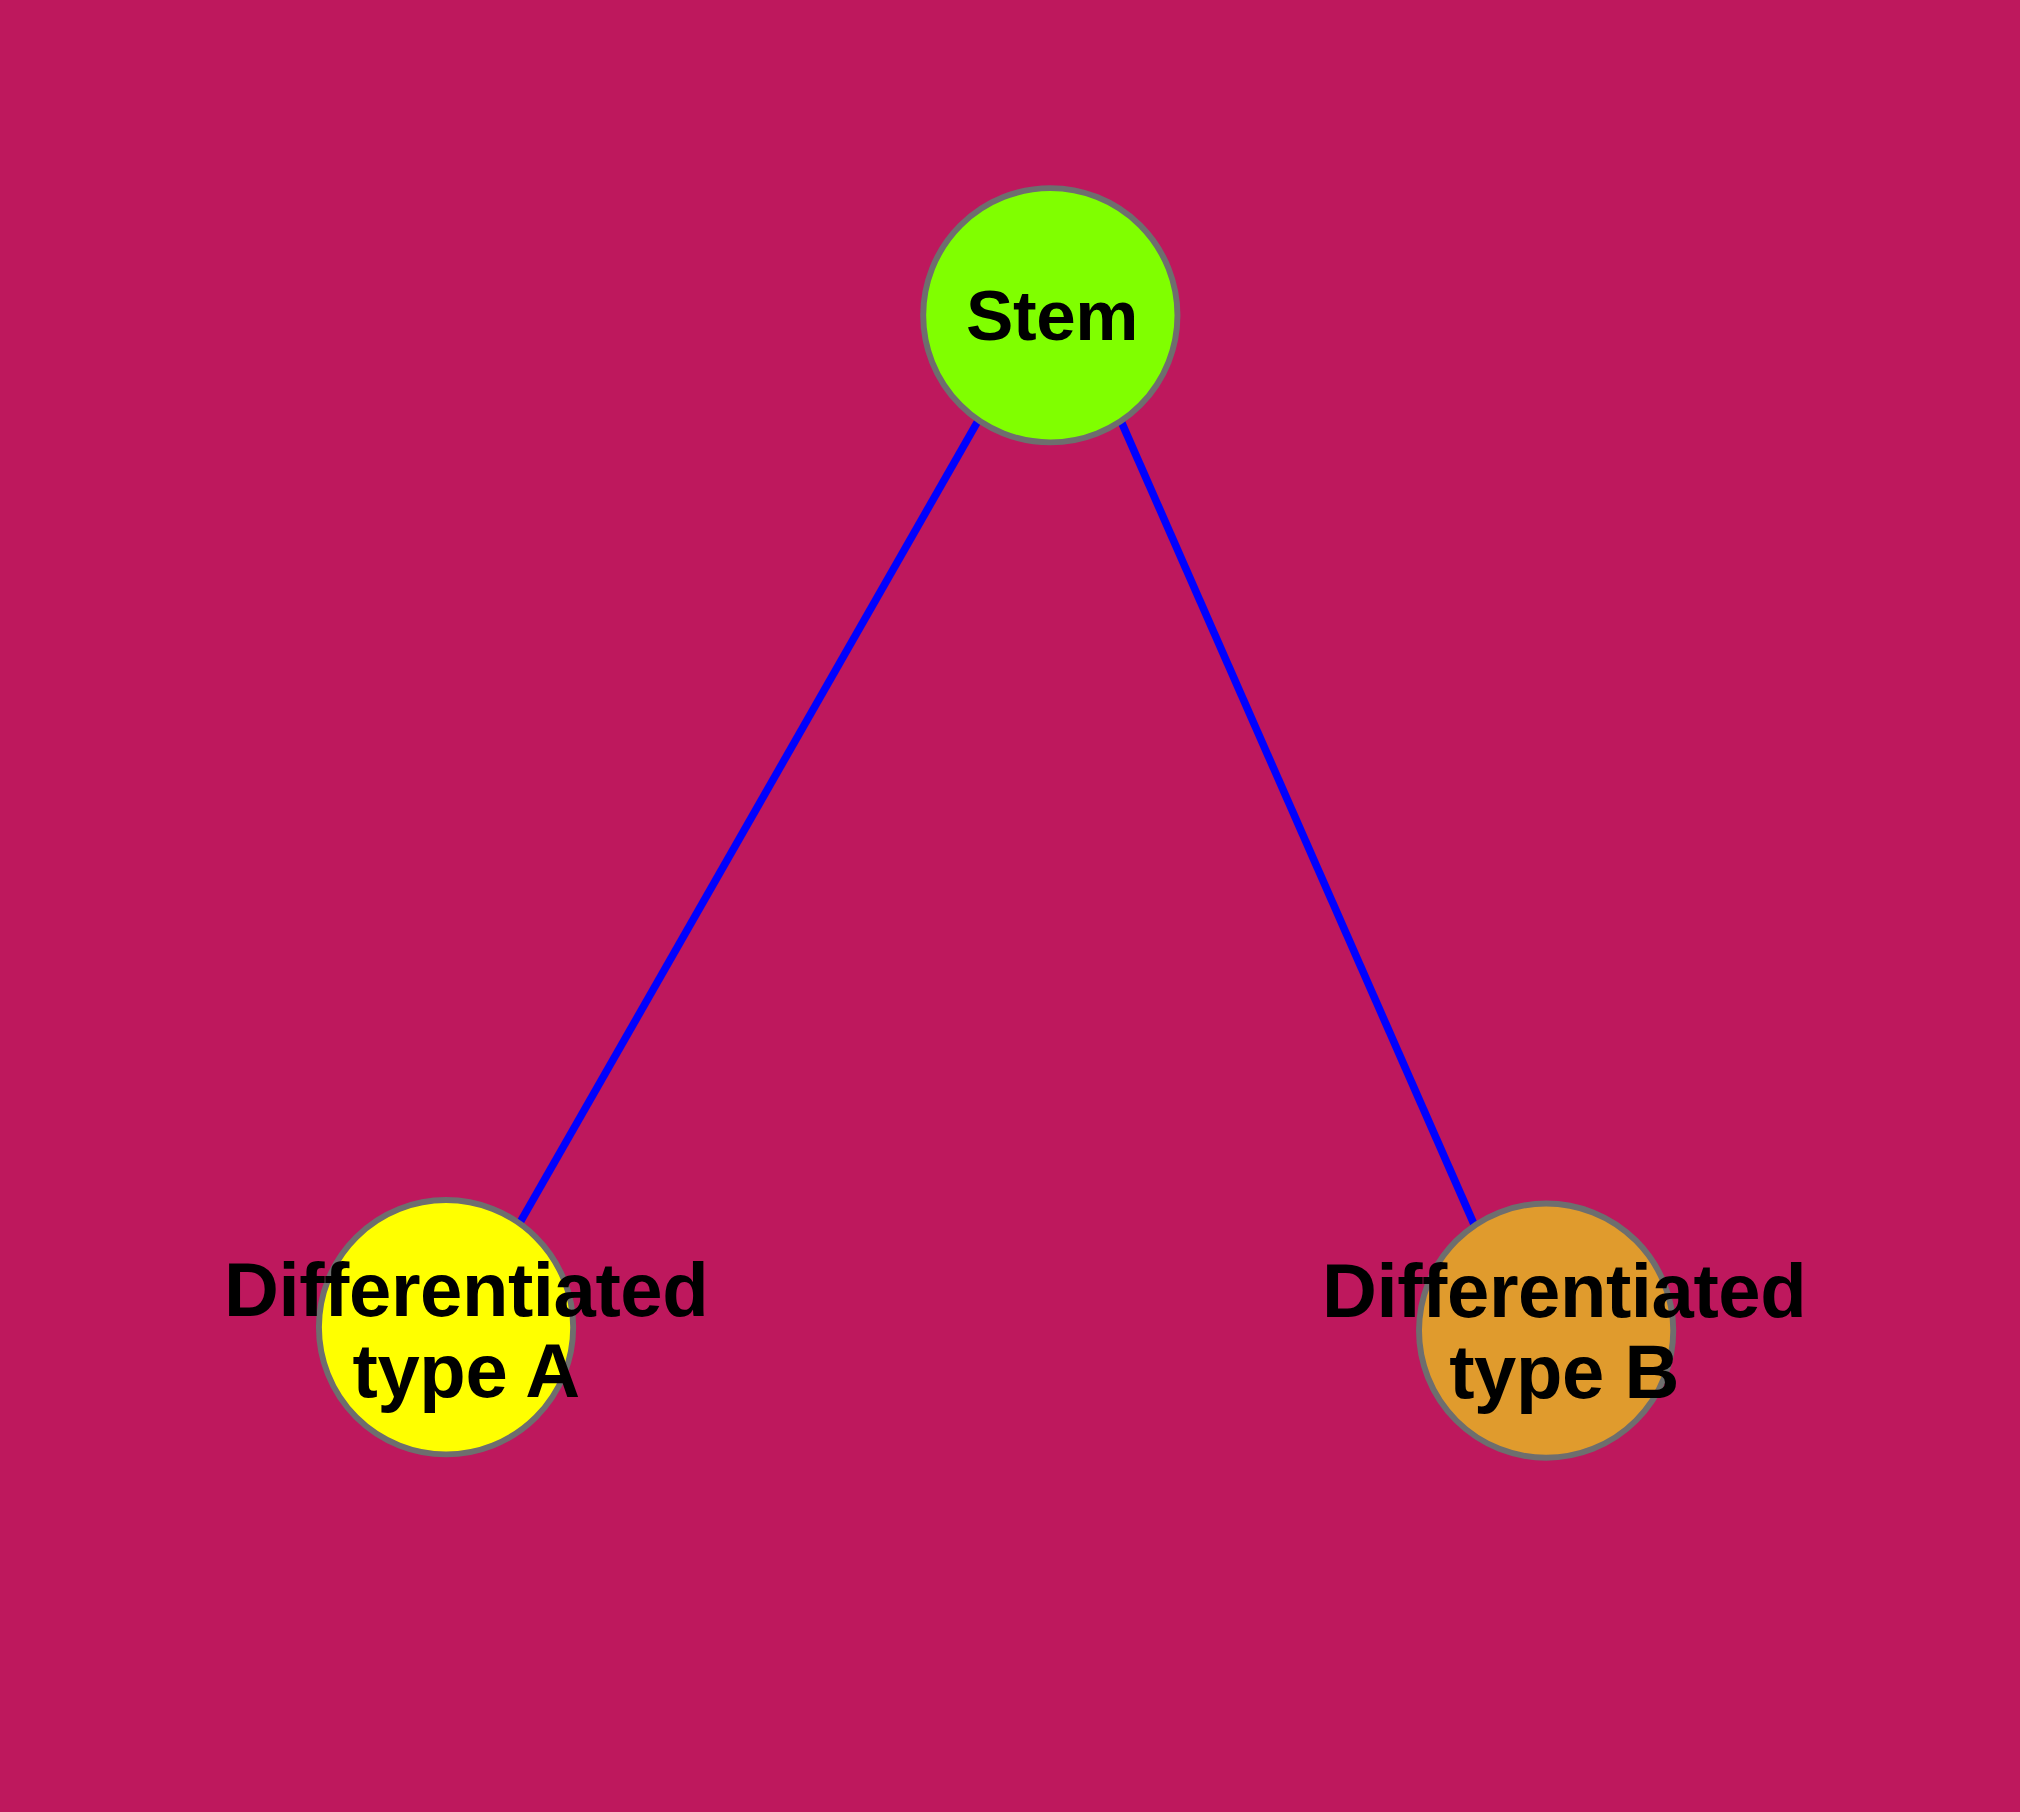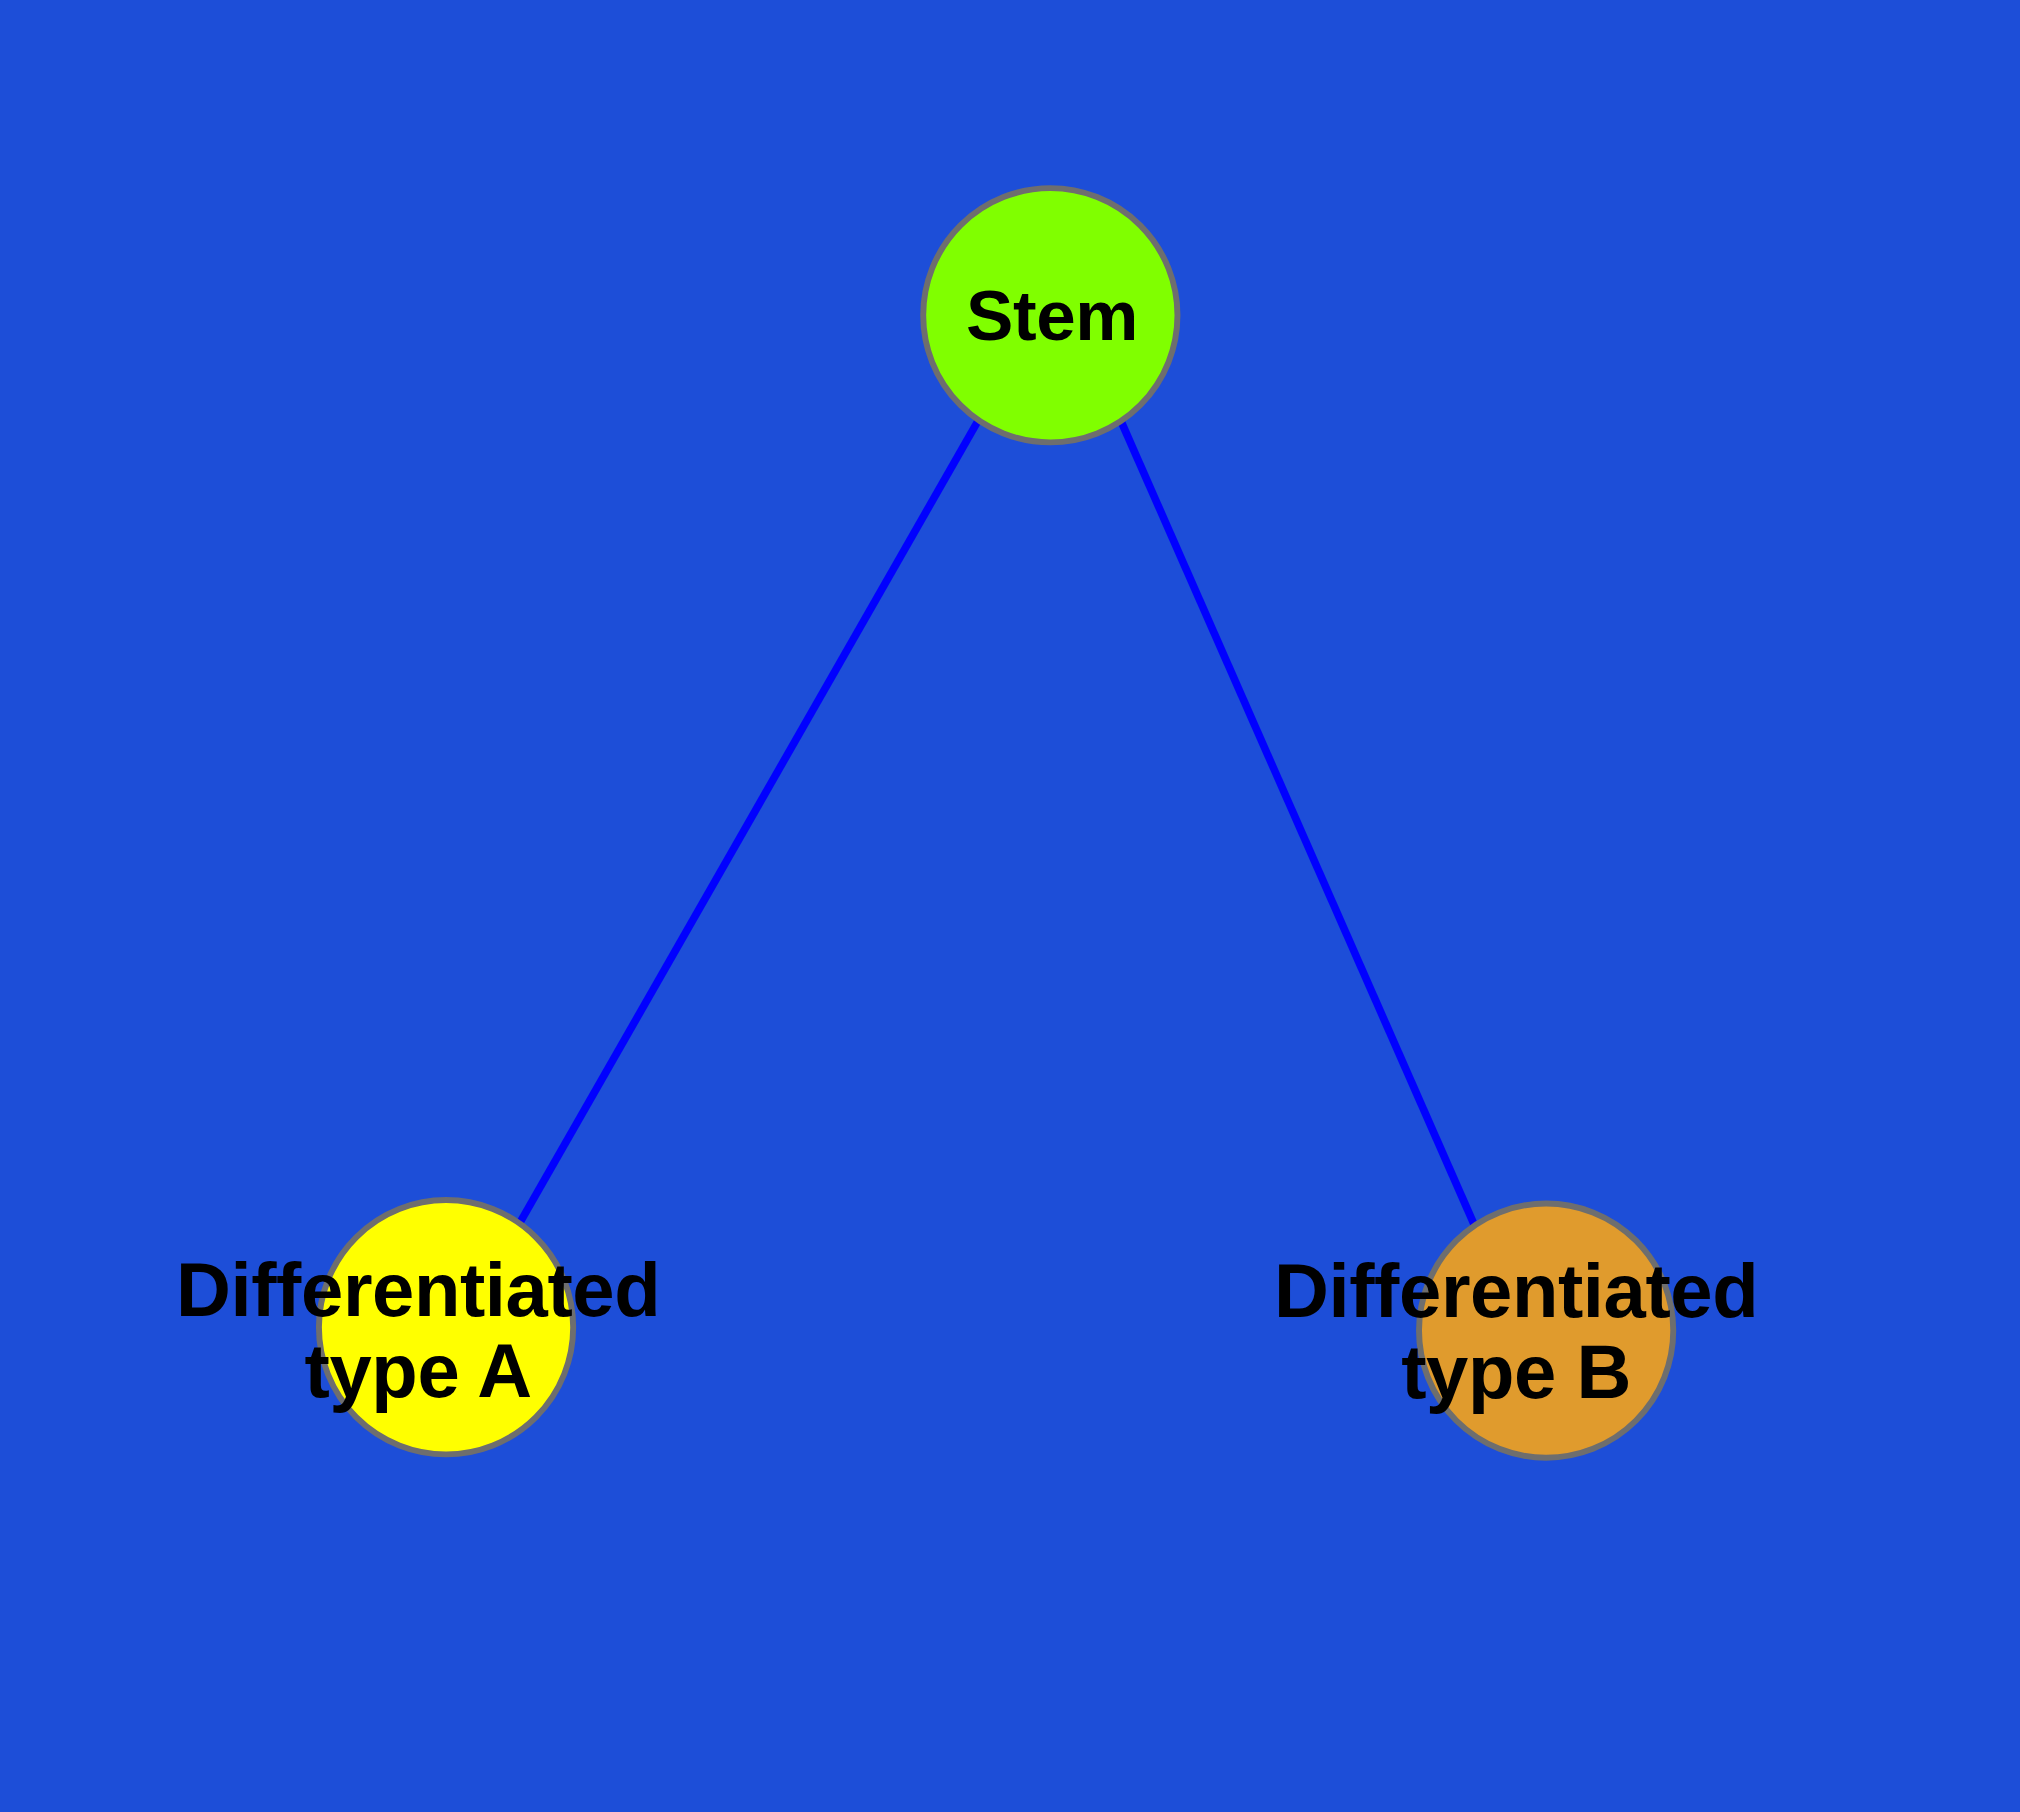--- a/index.html
+++ b/index.html
@@ -40,26 +40,27 @@
     line-height: 1.06;
     white-space: pre;
     letter-spacing: -0.4px;
     pointer-events: none;
   }
   .node-label.root {
     font-size: 71px;
   }
   .node-label.leaf {
     font-size: 76px;
+    margin-left: 48px;
   }
 </style>
 </head>
 <body style="background: rgb(204, 204, 250);">
 
-<div id="canvas" style="background: #1d4ed8;">
+<div id="canvas" style="background: #be185d;">
 
   <svg id="graph-svg" viewBox="0 0 2384 2138">
     <g>
       <line class="edge-line" x1="1154" y1="496" x2="613" y2="1443" stroke="#0000ff" stroke-width="9"></line>
       <line class="edge-line" x1="1322" y1="496" x2="1740" y2="1447" stroke="#0000ff" stroke-width="9"></line>
     </g>
     <g>
       <circle class="node-circle" cx="1239" cy="372" r="150" fill="#80ff00" stroke="#6e6e6e" stroke-width="7"></circle>
       <circle class="node-circle" cx="526" cy="1566" r="150" fill="#ffff00" stroke="#6e6e6e" stroke-width="7"></circle>
       <circle class="node-circle" cx="1824" cy="1570" r="150" fill="#e09b2d" stroke="#6e6e6e" stroke-width="7"></circle>

